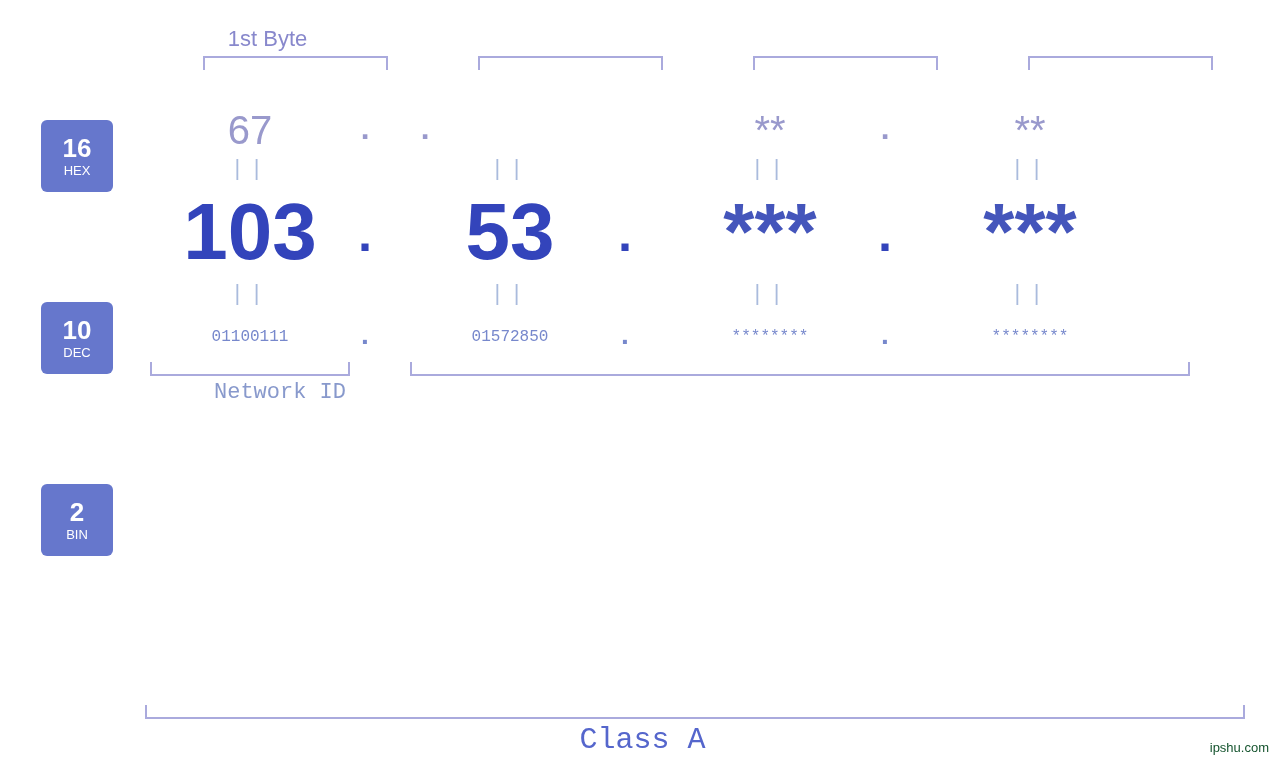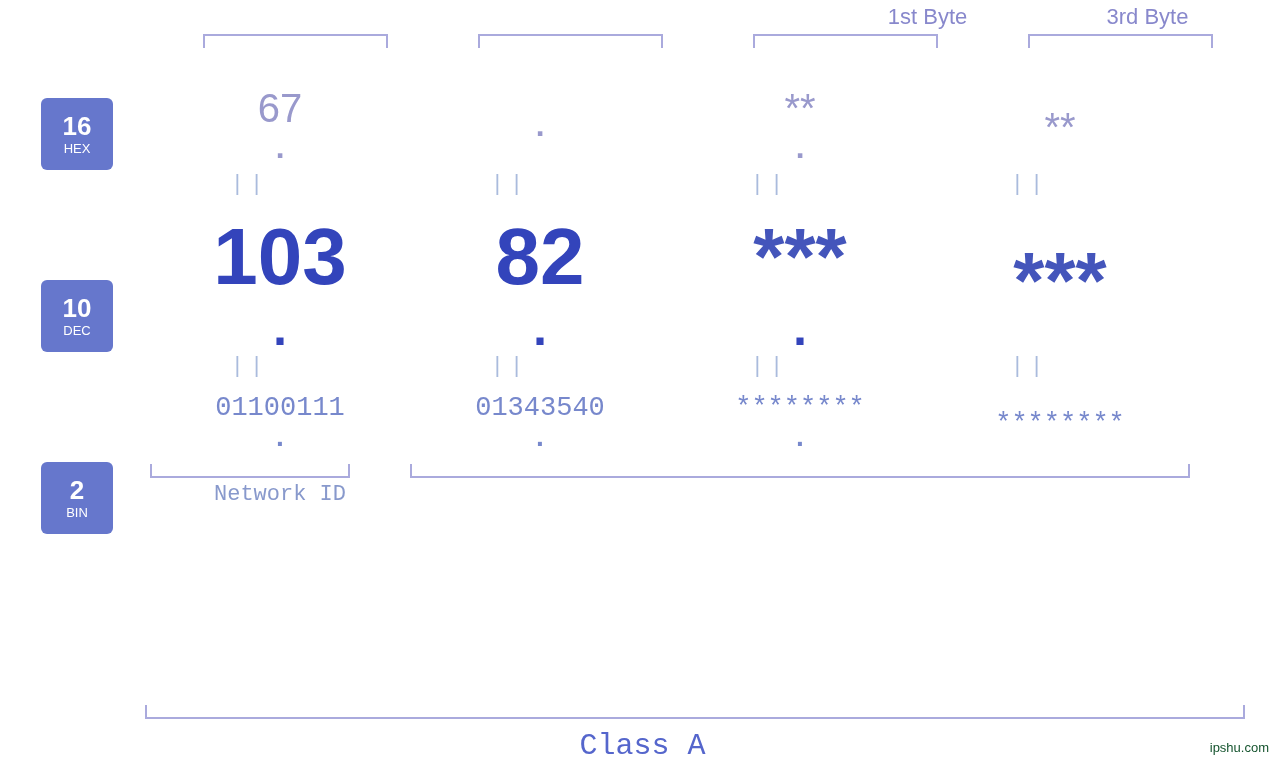--- a/index.html
+++ b/index.html
@@ -20,22 +20,22 @@
       display: flex;
       flex-direction: column;
       align-items: center;
     }
 
     
     .byte-headers {
       display: flex;
       width: 1100px;
       margin-left: 130px;
-      margin-top: 4px;
-      justify-content: flex-end;
+      margin-top: 26px;
+      justify-content: flex-start;
     }
 
     .byte-label {
       color: #8888cc;
       font-size: 22px;
       font-family: Arial, sans-serif;
       text-align: center;
       width: 220px;
     }
 
@@ -114,31 +114,30 @@
       align-items: center;
       width: 100%;
       padding-left: 20px;
     }
 
     .data-row.hex-row {
       margin-top: 0px;
     }
 
     .data-row.dec-row {
-      margin-top: 10px;
     }
 
     .data-row.bin-row {
       margin-top: 10px;
     }
 
     
     .byte-cell {
       display: flex;
-      flex-direction: column;
+      flex-direction: row;
       align-items: center;
       width: 260px;
     }
 
     .byte-value {
       text-align: center;
       width: 200px;
     }
 
     .dot {
@@ -167,21 +166,21 @@
     .dec-dot {
       font-size: 50px;
       color: #3344bb;
       font-weight: bold;
       margin-bottom: -10px;
     }
 
     
     .bin-value {
       color: #7788cc;
-      font-size: 27px;
+      font-size: 16px;
       font-family: 'Courier New', monospace;
     }
 
     .bin-dot {
       font-size: 28px;
       color: #7788cc;
     }
 
     
     .separator-row {
@@ -221,21 +220,20 @@
       color: #7788cc;
     }
   </style>
 </head>
 <body>
 
 <div class="main-container">
 
   <div class="byte-headers">
     <div class="byte-label">1st Byte</div>
-    <div class="byte-label">3rd Byte</div>
   </div>
 
   <div class="bracket-row">
     <div class="bracket"></div>
     <div class="bracket"></div>
     <div class="bracket"></div>
     <div class="bracket"></div>
   </div>
 
   <div class="content-area">
@@ -292,21 +290,21 @@
           <span class="sep-spacer"></span>
         </div>
       </div>
 
       <div class="data-row dec-row">
         <div class="byte-cell">
           <span class="byte-value dec-value">103</span>
           <span class="dot dec-dot">.</span>
         </div>
         <div class="byte-cell">
-          <span class="byte-value dec-value">82</span>
+          <span class="byte-value dec-value">53</span>
           <span class="dot dec-dot">.</span>
         </div>
         <div class="byte-cell">
           <span class="byte-value dec-value asterisk-dec">***</span>
           <span class="dot dec-dot">.</span>
         </div>
         <div class="byte-cell">
           <span class="byte-value dec-value asterisk-dec">***</span>
         </div>
       </div>
@@ -329,21 +327,21 @@
           <span class="sep-spacer"></span>
         </div>
       </div>
 
       <div class="data-row bin-row">
         <div class="byte-cell">
           <span class="byte-value bin-value">01100111</span>
           <span class="dot bin-dot">.</span>
         </div>
         <div class="byte-cell">
-          <span class="byte-value bin-value">01343540</span>
+          <span class="byte-value bin-value">01572850</span>
           <span class="dot bin-dot">.</span>
         </div>
         <div class="byte-cell">
           <span class="byte-value bin-value asterisk-bin">********</span>
           <span class="dot bin-dot">.</span>
         </div>
         <div class="byte-cell">
           <span class="byte-value bin-value asterisk-bin">********</span>
         </div>
       </div>
@@ -360,21 +358,21 @@
         <div style="width:260px; text-align:center;">
           <span style="color:#8899cc; font-size:22px; font-family:'Courier New',monospace;">Network ID</span>
         </div>
       </div>
 
     </div>
   </div>
 
   <div style="position:absolute; bottom:48px; left:145px; width:1100px; height:14px; border:2px solid #aaaadd; border-top:none;"></div>
 
-  <div style="position:absolute; bottom:4px; left:0; width:1285px; text-align:center;">
+  <div style="position:absolute; bottom:10px; left:0; width:1285px; text-align:center;">
     <span style="color:#5566cc; font-size:30px; font-family:'Courier New',monospace;">Class A</span>
   </div>
 
   <div style="position:absolute; bottom:10px; right:16px;">
     <span style="color:#14532d; font-size:13px; font-family:Arial,sans-serif;margin-left:20px;">ipshu.com</span>
   </div>
 
 </div>
 
 </body></html>

